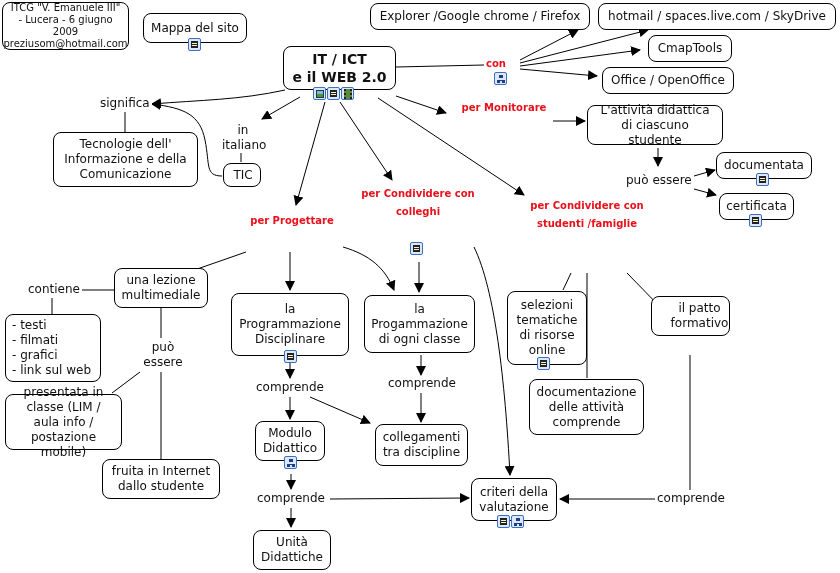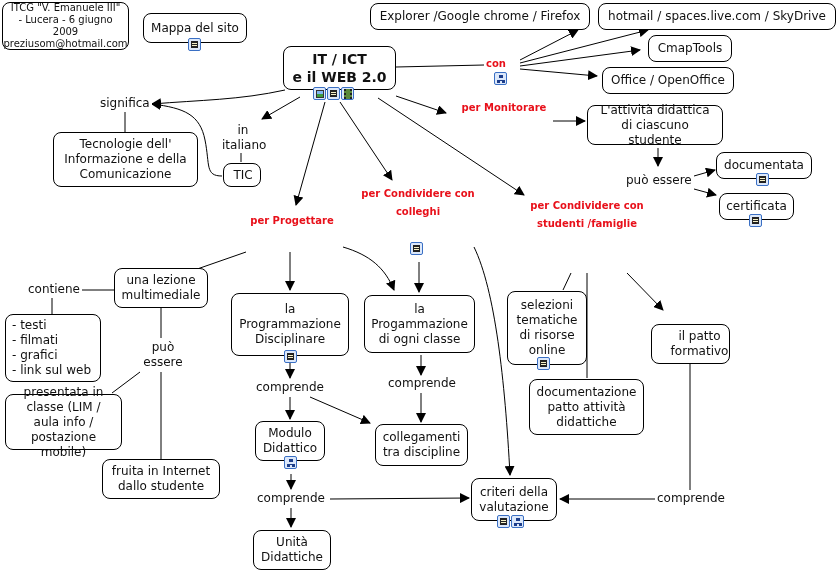--- a/index.html
+++ b/index.html
@@ -222,20 +222,20 @@
   <span class="ic map"></span>
 </div>
 
 <div class="node" style="left:507px;top:291px;width:80px;height:74px;">
   <span>selezioni tematiche di risorse online</span>
 </div>
 <div class="icons" style="left:537px;top:357px;">
   <span class="ic doc"></span>
 </div>
 <div class="node" style="left:529px;top:379px;width:115px;height:56px;">
-  <span>documentazione patto attività didattiche</span>
-</div>
-<div class="node" style="left:651px;top:324px;width:79px;height:40px;padding-left:24px;">
+  <span>documentazione delle attività comprende</span>
+</div>
+<div class="node" style="left:651px;top:296px;width:79px;height:40px;padding-left:24px;">
   <span>il patto formativo</span>
 </div>
 <div class="lbl" style="left:655px;top:491px;">comprende</div>
 
 </div>
 
 </body></html>

